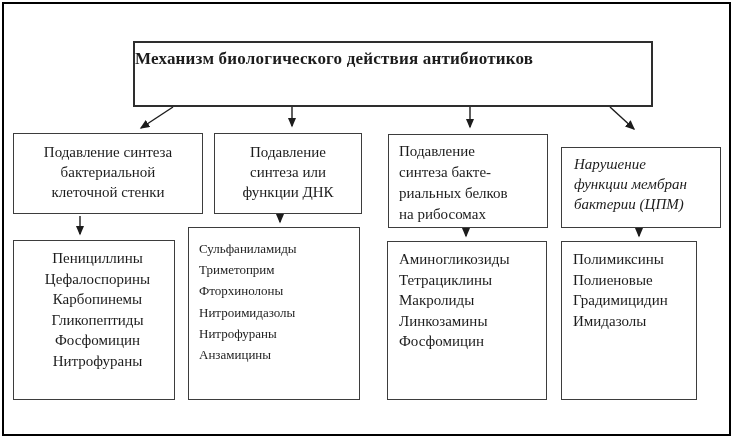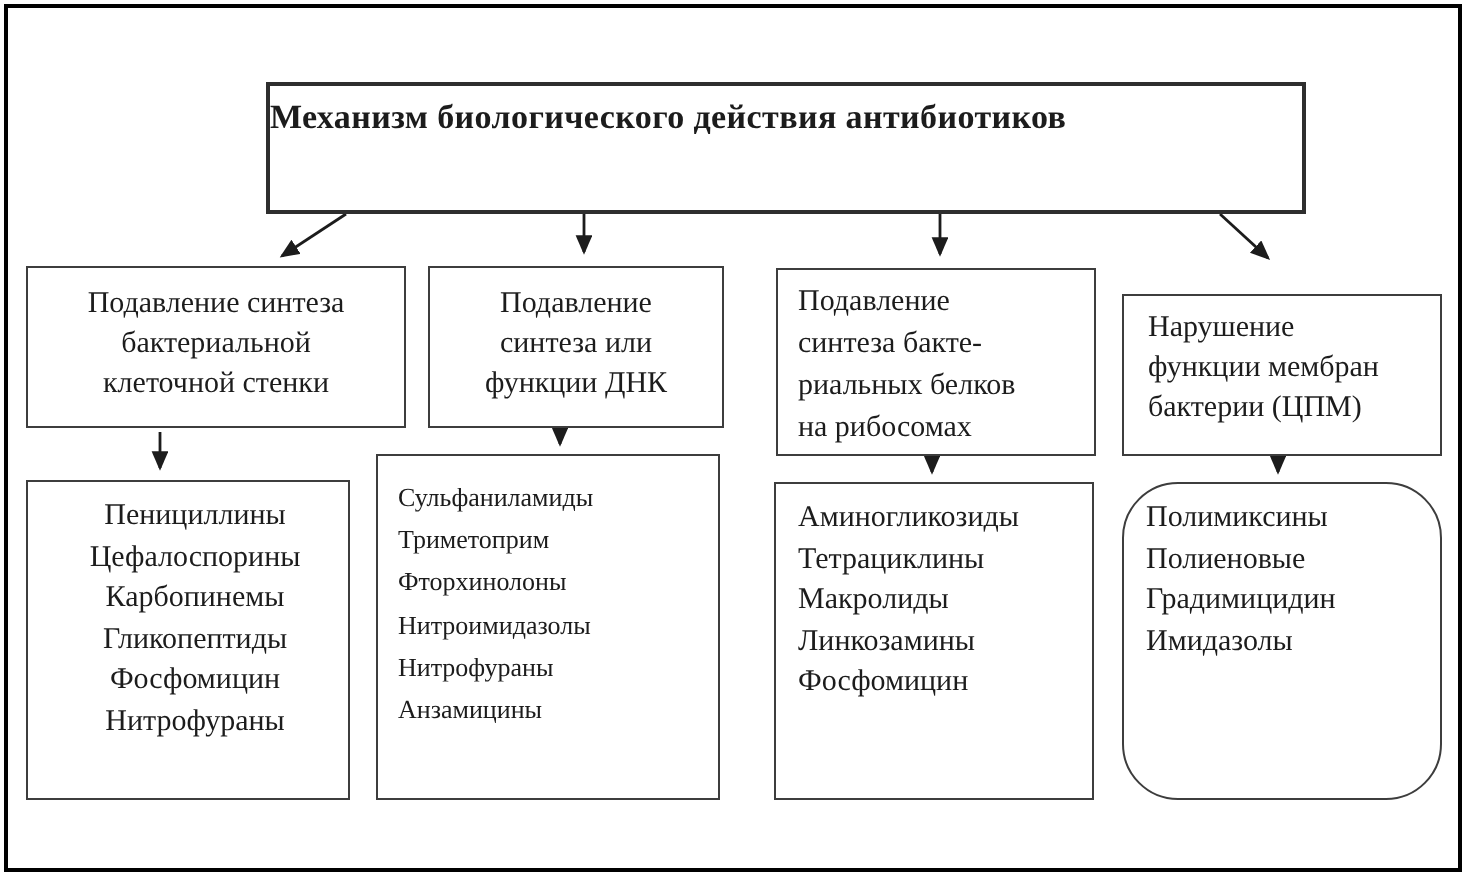--- a/index.html
+++ b/index.html
@@ -85,20 +85,21 @@
     height: 94px;
     padding: 6px 4px 0 10px;
     line-height: 21px;
   }
   .b-mech4 {
     left: 561px;
     top: 147px;
     width: 160px;
     height: 81px;
     padding: 6px 20px 0 12px;
+    font-style: italic;
   }
   .druglist {
     font-size: 15px;
     line-height: 20.6px;
   }
   .b-list1 {
     left: 13px;
     top: 240px;
     width: 162px;
     height: 160px;
@@ -117,24 +118,23 @@
   .b-list3 {
     left: 387px;
     top: 241px;
     width: 160px;
     height: 159px;
     padding: 7px 4px 0 11px;
   }
   .b-list4 {
     left: 561px;
     top: 241px;
-    width: 160px;
+    width: 136px;
     height: 159px;
     padding: 7px 4px 0 11px;
-    border-radius: 28px;
   }
   .ln {
     white-space: nowrap;
   }
 </style>
 </head>
 <body>
 
 <div class="canvas">
 

